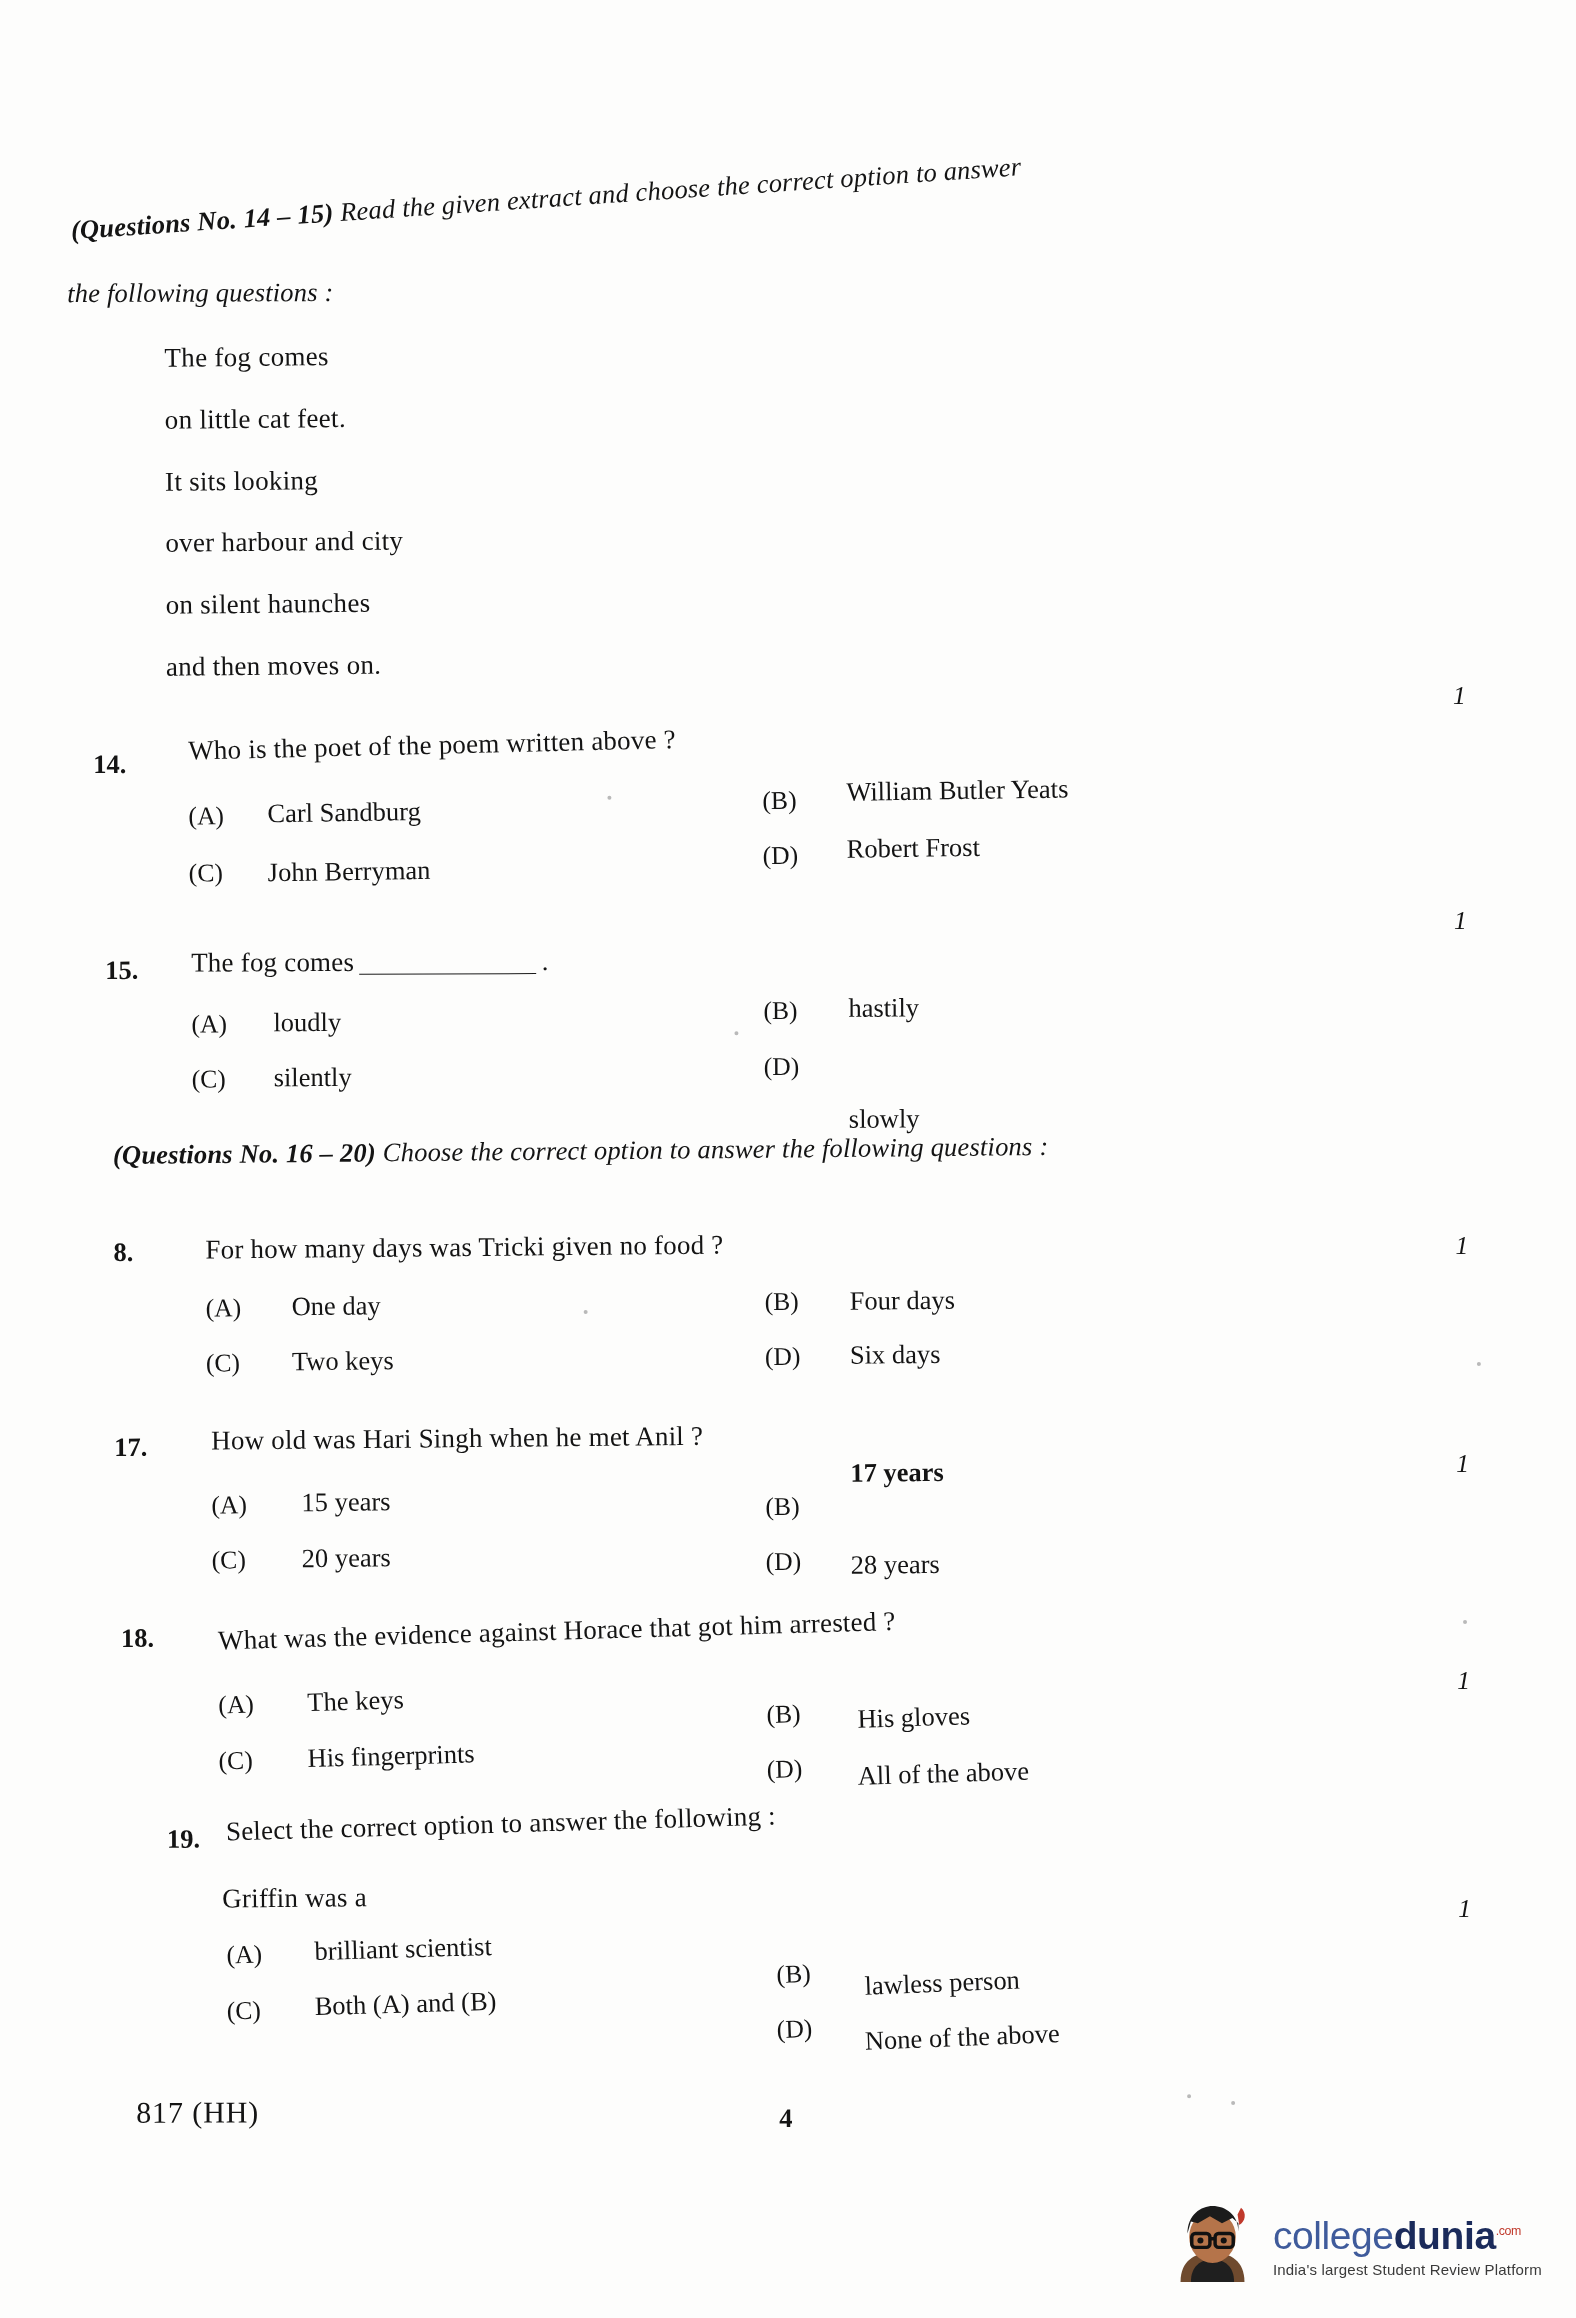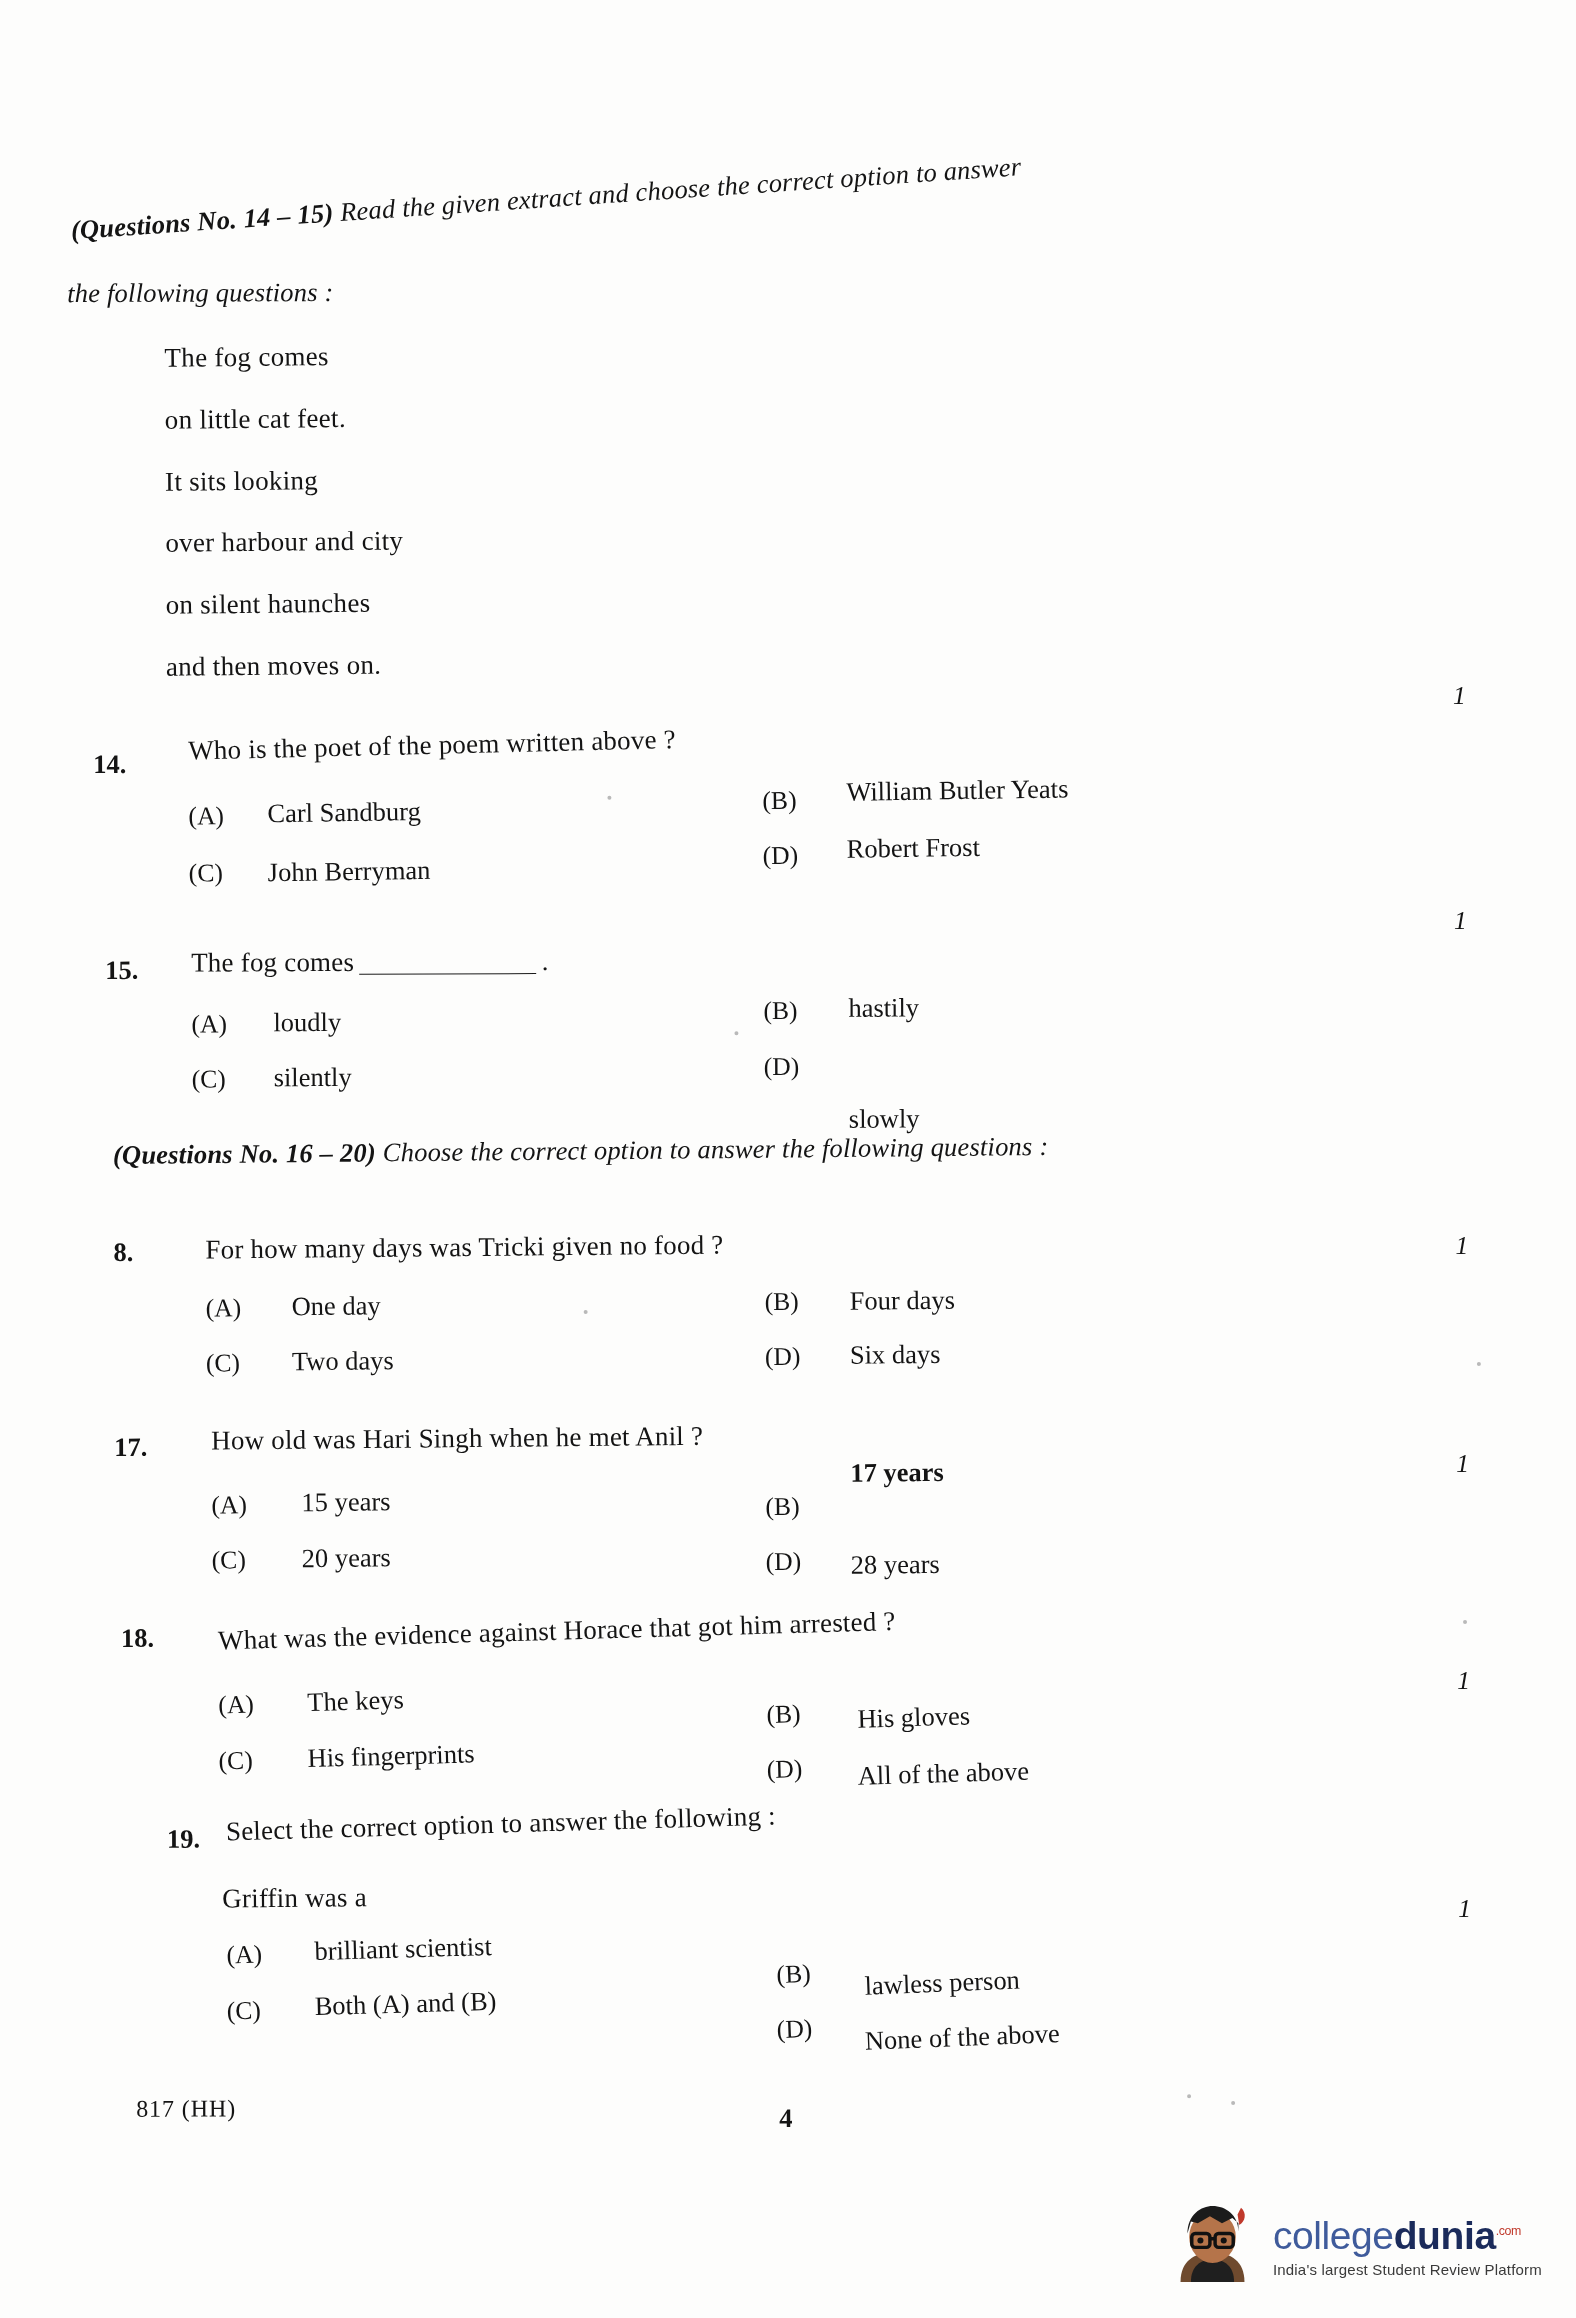--- a/index.html
+++ b/index.html
@@ -56,21 +56,21 @@
     font-size: 25.6px;
   }
   .opt-txt {
     font-size: 26.5px;
   }
   .marks {
     font-style: italic;
     font-size: 25.6px;
   }
   .footer-code {
-    font-size: 24px;
+    font-size: 30px;
     letter-spacing: 0.9px;
   }
   .footer-page {
     font-size: 26.5px;
     font-weight: bold;
   }
 
   
   .r1 { transform: rotate(-3.6deg); transform-origin: left center; }
   .r2 { transform: rotate(-1.1deg); transform-origin: left center; }
@@ -255,21 +255,21 @@
     <div class="blk opt-lbl r6" style="left:764px; top:1287px;">
       <span>(B)</span>
     </div>
     <div class="blk opt-txt r6" style="left:849px; top:1286px;">
       <span>Four days</span>
     </div>
     <div class="blk opt-lbl r6" style="left:205px; top:1346px;">
       <span>(C)</span>
     </div>
     <div class="blk opt-txt r6" style="left:291px; top:1344px;">
-      <span>Two days</span>
+      <span>Two keys</span>
     </div>
     <div class="blk opt-lbl r6" style="left:764px; top:1342px;">
       <span>(D)</span>
     </div>
     <div class="blk opt-txt r6" style="left:849px; top:1340px;">
       <span>Six days</span>
     </div>
 
     <div class="blk marks" style="left:1455px; top:1452px;">
       <span>1</span>

